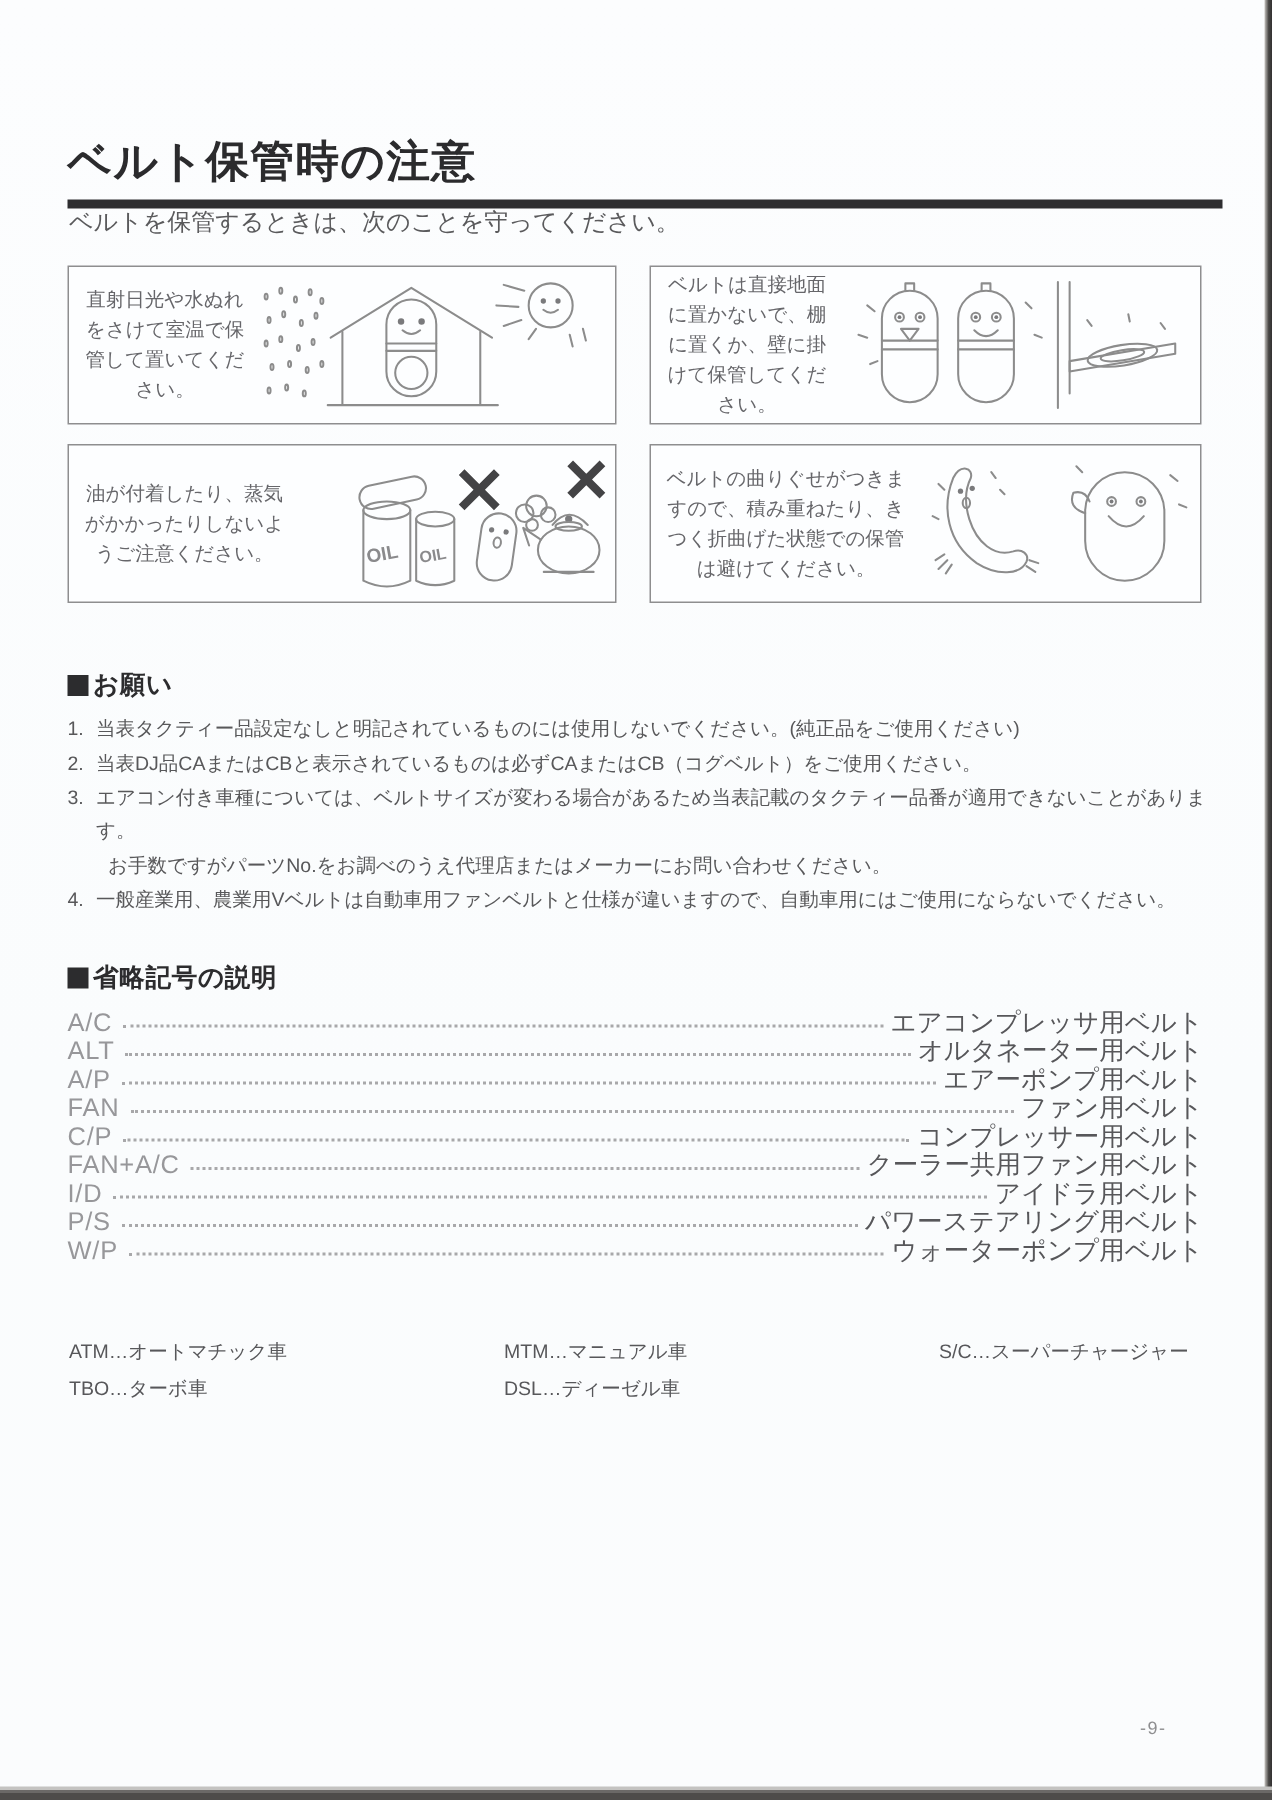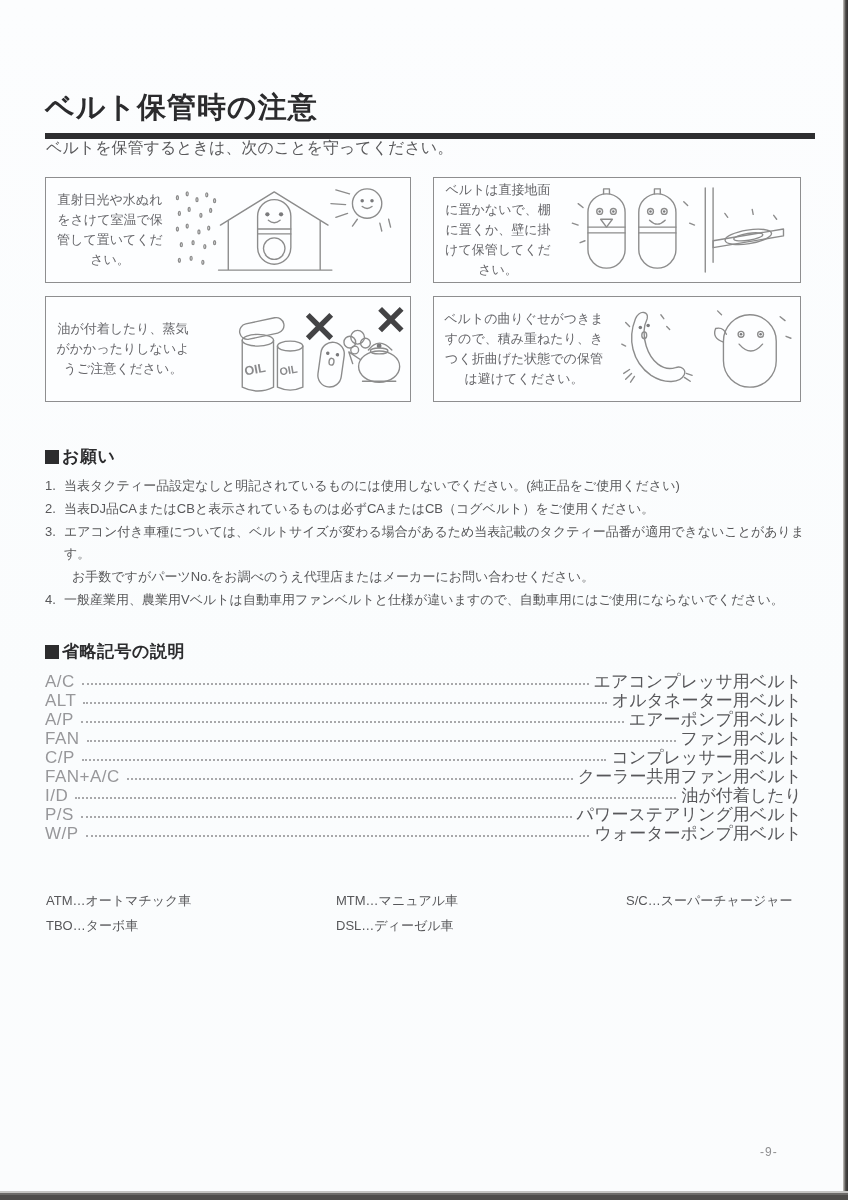--- a/index.html
+++ b/index.html
@@ -275,21 +275,21 @@
           <span class="meaning">コンプレッサー用ベルト</span>
         </div>
       <div class="abbr-row">
           <span class="code">FAN+A/C</span>
           <span class="leader"></span>
           <span class="meaning">クーラー共用ファン用ベルト</span>
         </div>
       <div class="abbr-row">
           <span class="code">I/D</span>
           <span class="leader"></span>
-          <span class="meaning">油が付着したり</span>
+          <span class="meaning">アイドラ用ベルト</span>
         </div>
       <div class="abbr-row">
           <span class="code">P/S</span>
           <span class="leader"></span>
           <span class="meaning">パワーステアリング用ベルト</span>
         </div>
       <div class="abbr-row">
           <span class="code">W/P</span>
           <span class="leader"></span>
           <span class="meaning">ウォーターポンプ用ベルト</span>

